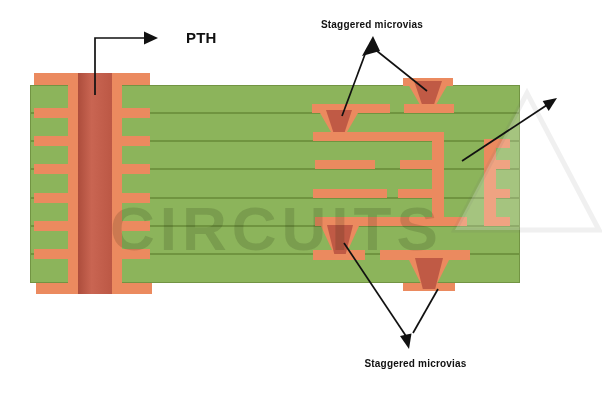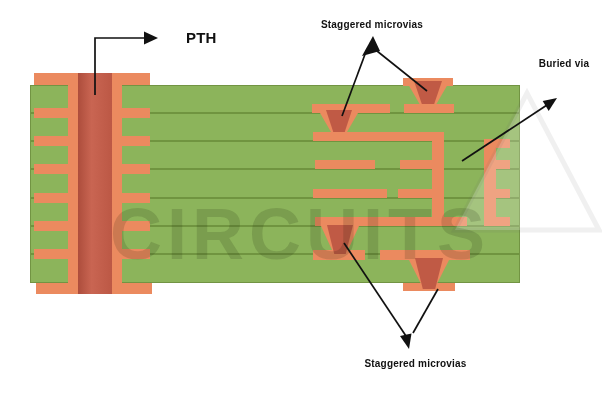--- a/index.html
+++ b/index.html
@@ -23,21 +23,21 @@
     letter-spacing:.2px;text-align:center;line-height:16px;white-space:nowrap;
   }
   .label.wrap{white-space:normal;}
   svg.arrows{position:absolute;left:0;top:0;z-index:40;}
   
   .wm{
     position:absolute;z-index:30;color:rgba(22,28,10,.15);font-weight:700;
     line-height:1;white-space:nowrap;pointer-events:none;
   }
   .wm1{font-size:94px;letter-spacing:18px;}
-  .wm2{font-size:72px;letter-spacing:5px;}
+  .wm2{font-size:62px;letter-spacing:5px;}
   .z-copper{z-index:10;}
   .z-dark{z-index:12;}
   .z-label{z-index:50;}
 </style>
 </head>
 <body>
 
 <div id="canvas">
 
   <div class="abs board" style="left:30px;top:85px;width:490px;height:198px;"></div>
@@ -123,16 +123,15 @@
     <g fill="#111" stroke="none">
       <polygon points="158,38 144,31.5 144,44.5"></polygon>
       <polygon points="373,36 362,56 380,51"></polygon>
       <polygon points="557,98 548.7,110.9 542.7,101"></polygon>
       <polygon points="409,349 400,336 411.5,333.5"></polygon>
     </g>
   </svg>
 
   <div class="label z-label" style="left:156px;top:30px;font-size:15px;margin-left:30px;">PTH</div>
   <div class="label z-label" style="left:281px;top:17px;width:182px;">Staggered microvias</div>
-  <div class="label wrap z-label" style="left:534px;top:56px;width:60px;">Buried via</div>
   <div class="label z-label" style="left:333px;top:356px;width:165px;">Staggered microvias</div>
 
 </div>
 
 </body></html>

